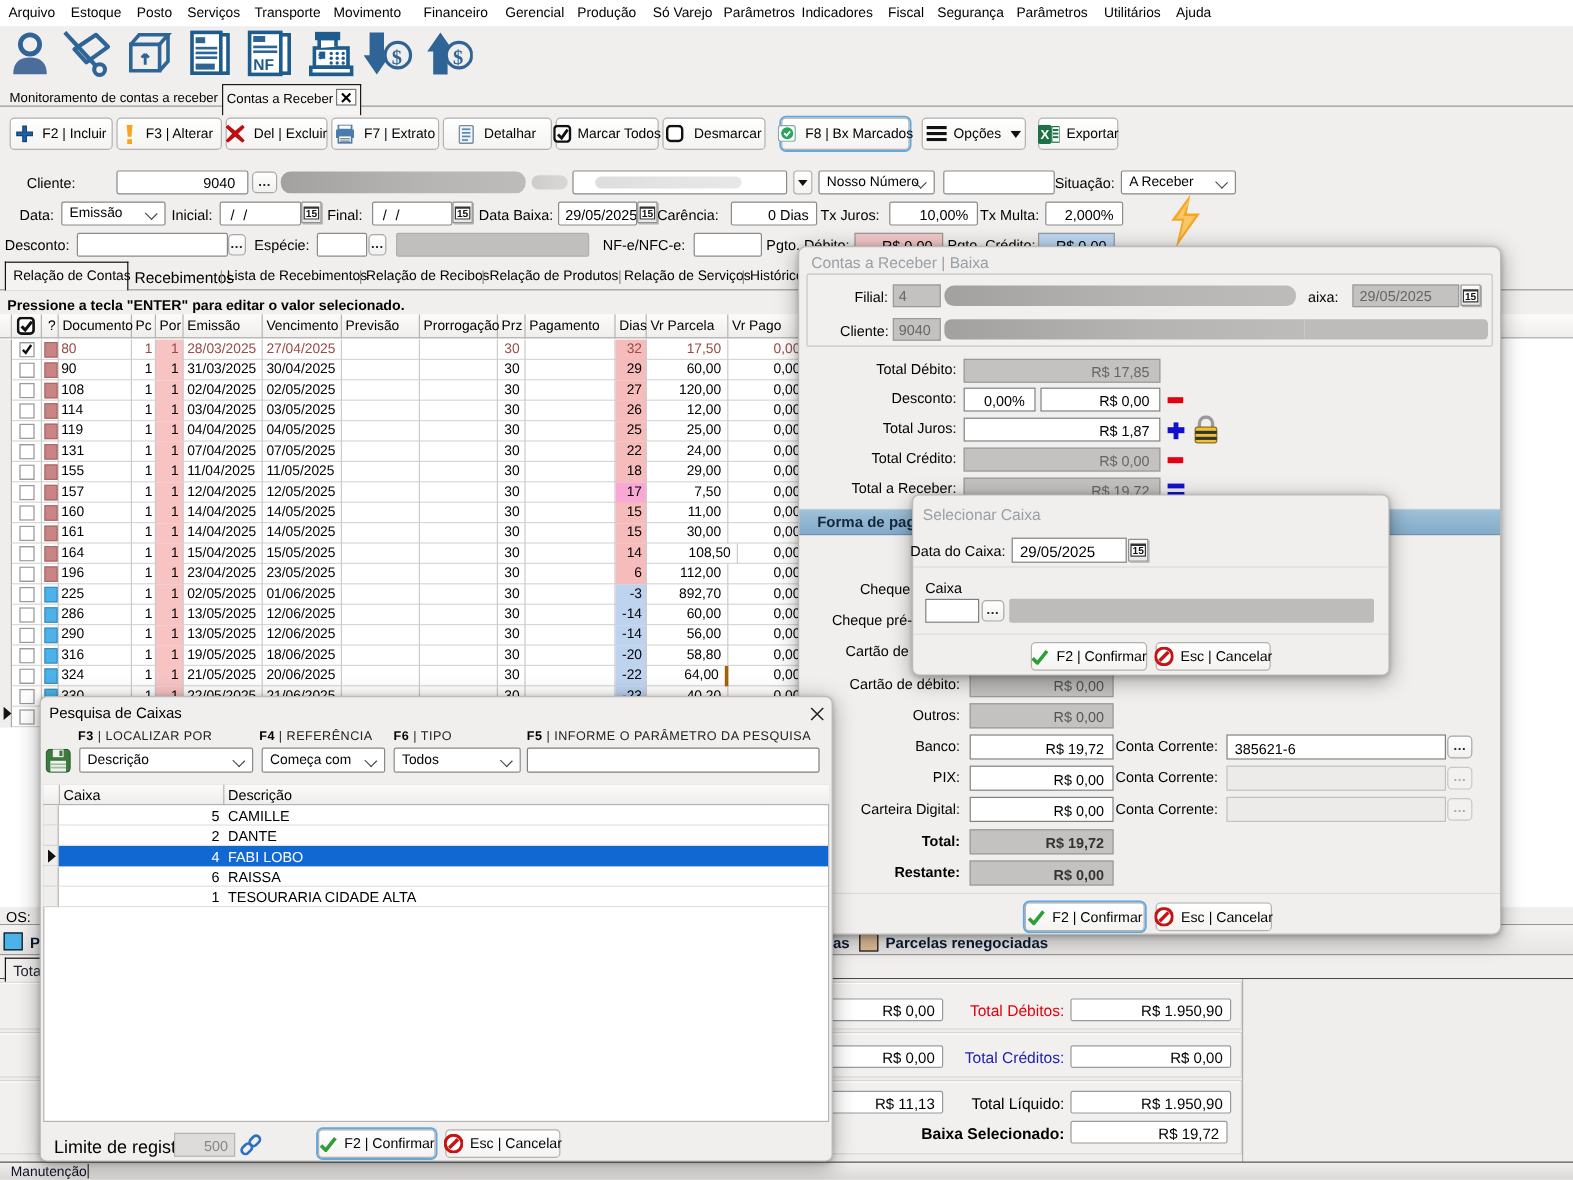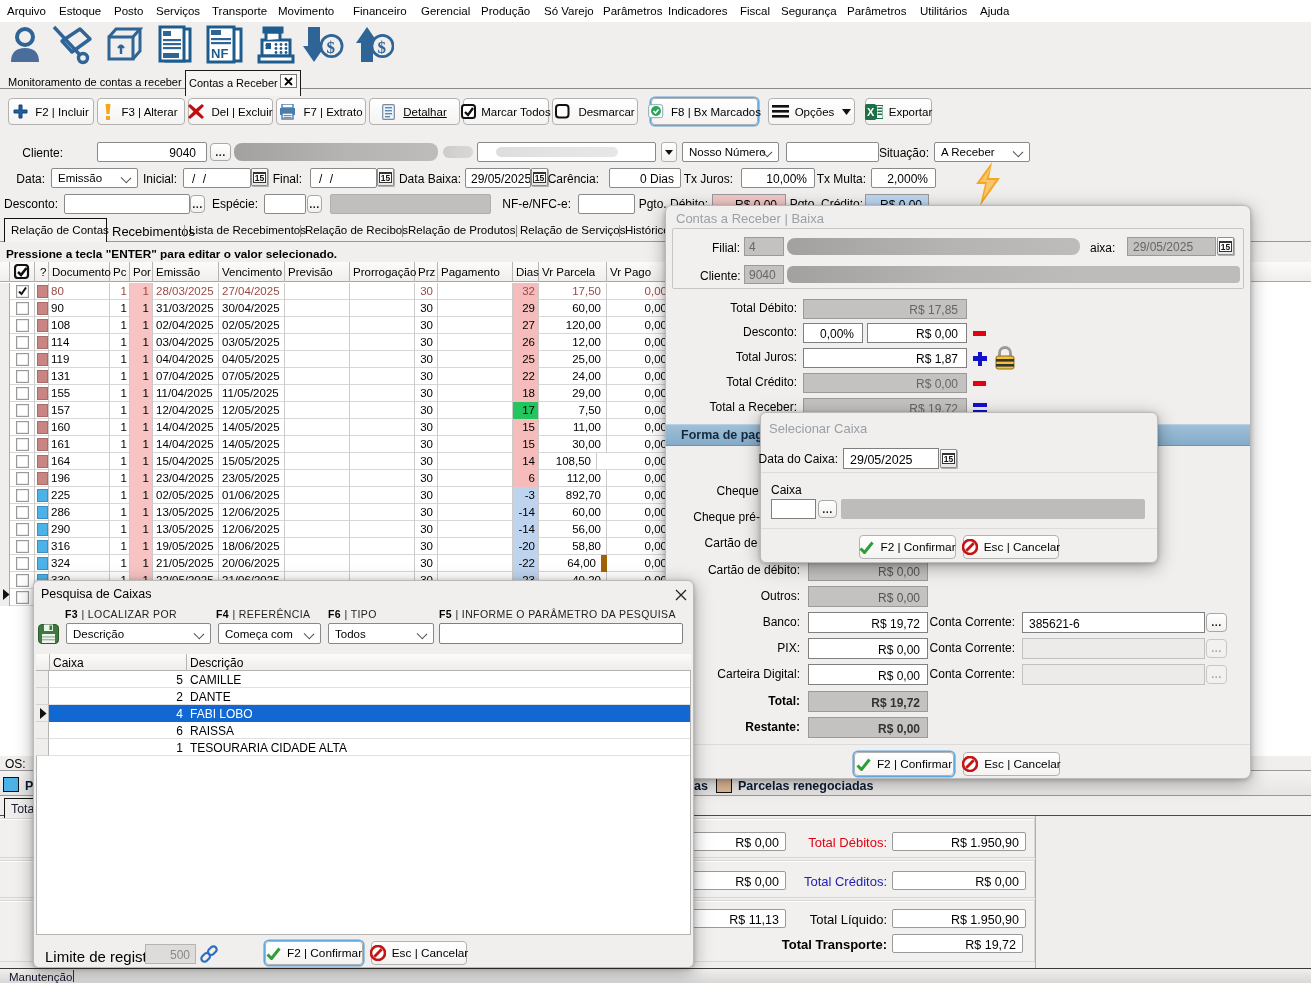--- a/index.html
+++ b/index.html
@@ -149,21 +149,21 @@
 <div class="btn" style="left:276px;top:98px;width:90px;height:27px;">
     <svg width="17" height="16" style="margin-right:7px" viewBox="0 0 17 16">
       <rect x="3" y="0" width="11" height="4" fill="#fff" stroke="#4a7dad" stroke-width="1.4"></rect>
       <rect x="1" y="4" width="15" height="7" fill="#4a7dad"></rect>
       <rect x="3" y="9" width="11" height="6" fill="#fff" stroke="#4a7dad" stroke-width="1.4"></rect>
       <rect x="4.5" y="11" width="8" height="1.2" fill="#888"></rect>
       <rect x="4.5" y="13" width="8" height="1.2" fill="#888"></rect>
     </svg>
     <span>F7 | Extrato</span>
   </div>
-<div class="btn" style="left:369px;top:98px;width:91px;height:27px;text-decoration:underline;">
+<div class="btn" style="left:369px;top:98px;width:91px;height:27px;">
     <svg width="13" height="16" style="margin-right:8px" viewBox="0 0 13 16">
       <rect x="0.7" y="0.7" width="11.6" height="14.6" fill="#eef3f8" stroke="#7a8a9a" stroke-width="1.2" rx="1"></rect>
       <rect x="3" y="3" width="7" height="1.4" fill="#5588bb"></rect>
       <rect x="3" y="6" width="7" height="1.4" fill="#5588bb"></rect>
       <rect x="3" y="9" width="7" height="1.4" fill="#5588bb"></rect>
       <rect x="3" y="12" width="5" height="1.4" fill="#5588bb"></rect>
     </svg>
     <span>Detalhar</span>
   </div>
 <div class="btn" style="left:463px;top:98px;width:86px;height:27px;">
@@ -629,21 +629,21 @@
   </div>
 <div class="ab" style="left:219px;top:402px;width:66px;height:17px;border-right:1px solid #cccbca;font-size:11.5px;color:#000">
     <span style="position:absolute;left:3px;top:2px">12/05/2025</span>
   </div>
 <div class="ab" style="left:285px;top:402px;width:65px;height:17px;border-right:1px solid #cccbca"></div>
 <div class="ab" style="left:350px;top:402px;width:65px;height:17px;border-right:1px solid #cccbca"></div>
 <div class="ab" style="left:415px;top:402px;width:23px;height:17px;border-right:1px solid #cccbca;font-size:11.5px;color:#000">
     <span style="position:absolute;right:4px;top:2px">30</span>
   </div>
 <div class="ab" style="left:438px;top:402px;width:75px;height:17px;border-right:1px solid #cccbca"></div>
-<div class="ab" style="left:513px;top:402px;width:26px;height:17px;background:#22c55e;border-right:1px solid #cccbca;font-size:11.5px;color:#000">
+<div class="ab" style="left:513px;top:402px;width:26px;height:17px;background:#f9a8d4;border-right:1px solid #cccbca;font-size:11.5px;color:#000">
     <span style="position:absolute;right:3px;top:2px">17</span>
   </div>
 <div class="ab" style="left:539px;top:402px;width:68px;height:17px;border-right:1px solid #cccbca;font-size:11.5px;color:#000">
     <span style="position:absolute;right:5px;top:2px">7,50</span>
   </div>
 <div class="ab" style="left:607px;top:402px;width:66px;height:17px;border-right:1px solid #cccbca;font-size:11.5px;color:#000">
     <span style="position:absolute;right:5px;top:2px">0,00</span>
   </div>
 <div class="ab" style="left:0;top:419px;width:673px;height:17px;border-bottom:1px solid #d8d7d6"></div>
 <div class="ab" style="left:0;top:419px;width:10px;height:17px;background:#efeeec;border-right:1px solid #aaa"></div>
@@ -746,21 +746,21 @@
   </div>
 <div class="ab" style="left:285px;top:453px;width:65px;height:17px;border-right:1px solid #cccbca"></div>
 <div class="ab" style="left:350px;top:453px;width:65px;height:17px;border-right:1px solid #cccbca"></div>
 <div class="ab" style="left:415px;top:453px;width:23px;height:17px;border-right:1px solid #cccbca;font-size:11.5px;color:#000">
     <span style="position:absolute;right:4px;top:2px">30</span>
   </div>
 <div class="ab" style="left:438px;top:453px;width:75px;height:17px;border-right:1px solid #cccbca"></div>
 <div class="ab" style="left:513px;top:453px;width:26px;height:17px;background:#f6bcbc;border-right:1px solid #cccbca;font-size:11.5px;color:#000">
     <span style="position:absolute;right:3px;top:2px">14</span>
   </div>
-<div class="ab" style="left:539px;top:453px;width:58px;height:17px;border-right:1px solid #cccbca;font-size:11.5px;color:#000">
+<div class="ab" style="left:539px;top:453px;width:76px;height:17px;border-right:1px solid #cccbca;font-size:11.5px;color:#000">
     <span style="position:absolute;right:5px;top:2px">108,50</span>
   </div>
 <div class="ab" style="left:607px;top:453px;width:66px;height:17px;border-right:1px solid #cccbca;font-size:11.5px;color:#000">
     <span style="position:absolute;right:5px;top:2px">0,00</span>
   </div>
 <div class="ab" style="left:0;top:470px;width:673px;height:17px;border-bottom:1px solid #d8d7d6"></div>
 <div class="ab" style="left:0;top:470px;width:10px;height:17px;background:#efeeec;border-right:1px solid #aaa"></div>
 <div class="ab" style="left:10px;top:470px;width:25px;height:17px;border-right:1px solid #cccbca"></div>
 <svg class="ab" style="left:16px;top:472px" width="13" height="13" viewBox="0 0 13 13">
     <rect x="0.6" y="0.6" width="11.8" height="11.8" fill="#fff" stroke="#9a9a9a" stroke-width="1.2"></rect>
@@ -974,21 +974,21 @@
   </div>
 <div class="ab" style="left:285px;top:555px;width:65px;height:17px;border-right:1px solid #cccbca"></div>
 <div class="ab" style="left:350px;top:555px;width:65px;height:17px;border-right:1px solid #cccbca"></div>
 <div class="ab" style="left:415px;top:555px;width:23px;height:17px;border-right:1px solid #cccbca;font-size:11.5px;color:#000">
     <span style="position:absolute;right:4px;top:2px">30</span>
   </div>
 <div class="ab" style="left:438px;top:555px;width:75px;height:17px;border-right:1px solid #cccbca"></div>
 <div class="ab" style="left:513px;top:555px;width:26px;height:17px;background:#bdd3ee;border-right:1px solid #cccbca;font-size:11.5px;color:#000">
     <span style="position:absolute;right:3px;top:2px">-22</span>
   </div>
-<div class="ab" style="left:539px;top:555px;width:68px;height:17px;border-right:6px solid #a16207;font-size:11.5px;color:#000">
+<div class="ab" style="left:539px;top:555px;width:68px;height:17px;border-right:3px solid #a16207;font-size:11.5px;color:#000">
     <span style="position:absolute;right:5px;top:2px">64,00</span>
   </div>
 <div class="ab" style="left:607px;top:555px;width:66px;height:17px;border-right:1px solid #cccbca;font-size:11.5px;color:#000">
     <span style="position:absolute;right:5px;top:2px">0,00</span>
   </div>
 <div class="ab" style="left:0;top:572px;width:673px;height:17px;border-bottom:1px solid #d8d7d6"></div>
 <div class="ab" style="left:0;top:572px;width:10px;height:17px;background:#efeeec;border-right:1px solid #aaa"></div>
 <div class="ab" style="left:10px;top:572px;width:25px;height:17px;border-right:1px solid #cccbca"></div>
 <svg class="ab" style="left:16px;top:574px" width="13" height="13" viewBox="0 0 13 13">
     <rect x="0.6" y="0.6" width="11.8" height="11.8" fill="#fff" stroke="#9a9a9a" stroke-width="1.2"></rect>
@@ -1101,21 +1101,21 @@
     <span style="position:absolute;right:6px;top:2.5px;font-size:12.5px;white-space:nowrap">R$ 11,13</span>
   </div>
 <div class="ab" style="left:892px;top:909px;width:134px;height:19px;background:#fff;border:1px solid #9a9a9a;border-radius:2px">
     <span style="position:absolute;right:6px;top:2.5px;font-size:12.5px;white-space:nowrap">R$ 1.950,90</span>
   </div>
 <div class="ab" style="left:892px;top:934px;width:131px;height:19px;background:#fff;border:1px solid #9a9a9a;border-radius:2px">
     <span style="position:absolute;right:6px;top:2.5px;font-size:12.5px;white-space:nowrap">R$ 19,72</span>
   </div>
 <div class="lbl" style="right:424px;top:874px;left:auto;font-size:13px;color:#2222b0;">Total Créditos:</div>
 <div class="lbl" style="right:424px;top:912px;left:auto;font-size:13px;color:#000;">Total Líquido:</div>
-<div class="lbl" style="right:424px;top:937px;left:auto;font-size:13px;color:#000;font-weight:bold;">Total Transporte:</div>
+<div class="lbl" style="right:424px;top:937px;left:auto;font-size:13px;color:#000;font-weight:bold;">Baixa Selecionado:</div>
 <div class="ab" style="left:0;top:968px;width:1311px;height:1px;background:#3a3a3a"></div>
 <div class="ab" style="left:0;top:969px;width:1311px;height:14px;background:linear-gradient(#f0efee,#d9d8d7)"></div>
 <div class="lbl" style="left:9px;top:971px;font-size:11.5px;color:#101028">Manutenção</div>
 <div class="ab" style="left:73px;top:970px;width:1px;height:12px;background:#333"></div>
 <div class="dlg" style="left:665px;top:205px;width:586px;height:574px;z-index:10"></div>
 <div class="dtitle" style="left:676px;top:211px;z-index:11;">Contas a Receber | Baixa</div>
 <div class="ab" style="left:672px;top:228px;width:572px;height:61px;z-index:11;border:1px solid #c6c5c4;border-radius:2px;background:#f1f0ef"></div>
 <div class="lbl" style="left:712px;top:241px;z-index:11;">Filial:</div>
 <div class="ab" style="left:744px;top:237px;width:40px;height:19px;z-index:11;background:#c3c2c1;border:1px solid #9a9a9a">
     <span style="position:absolute;left:4px;top:2px;font-size:12px;color:#666">4</span>

